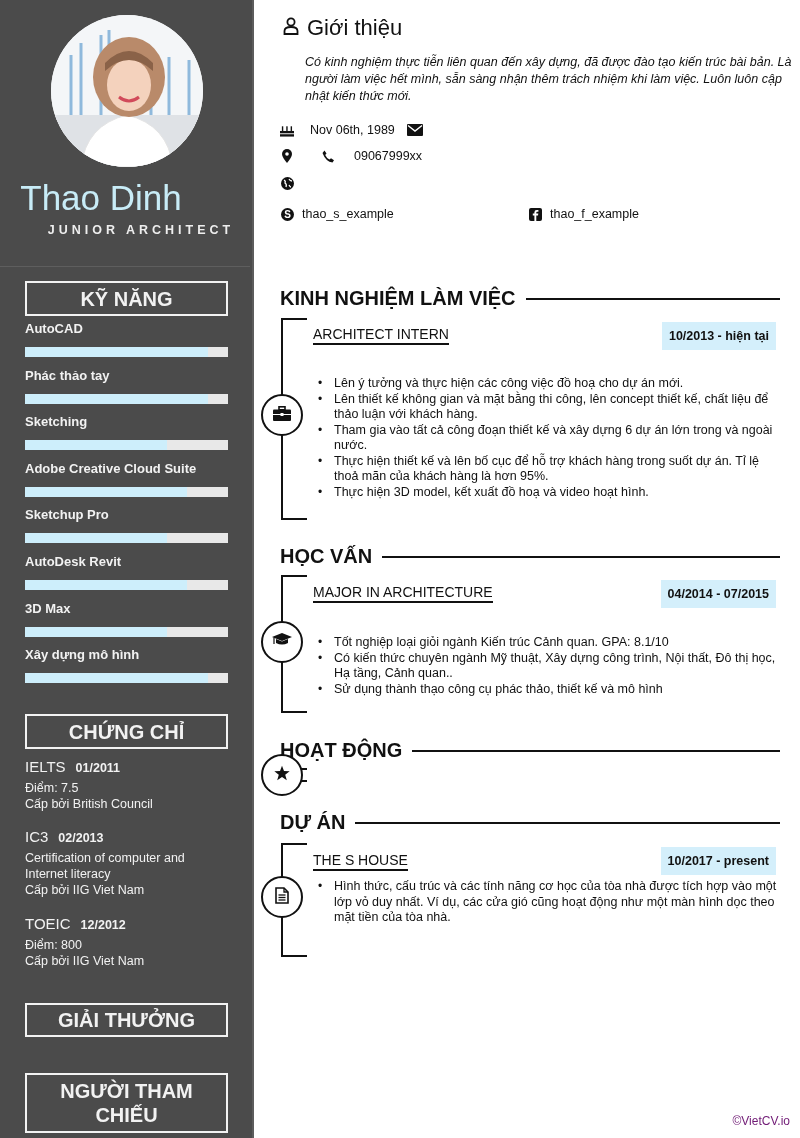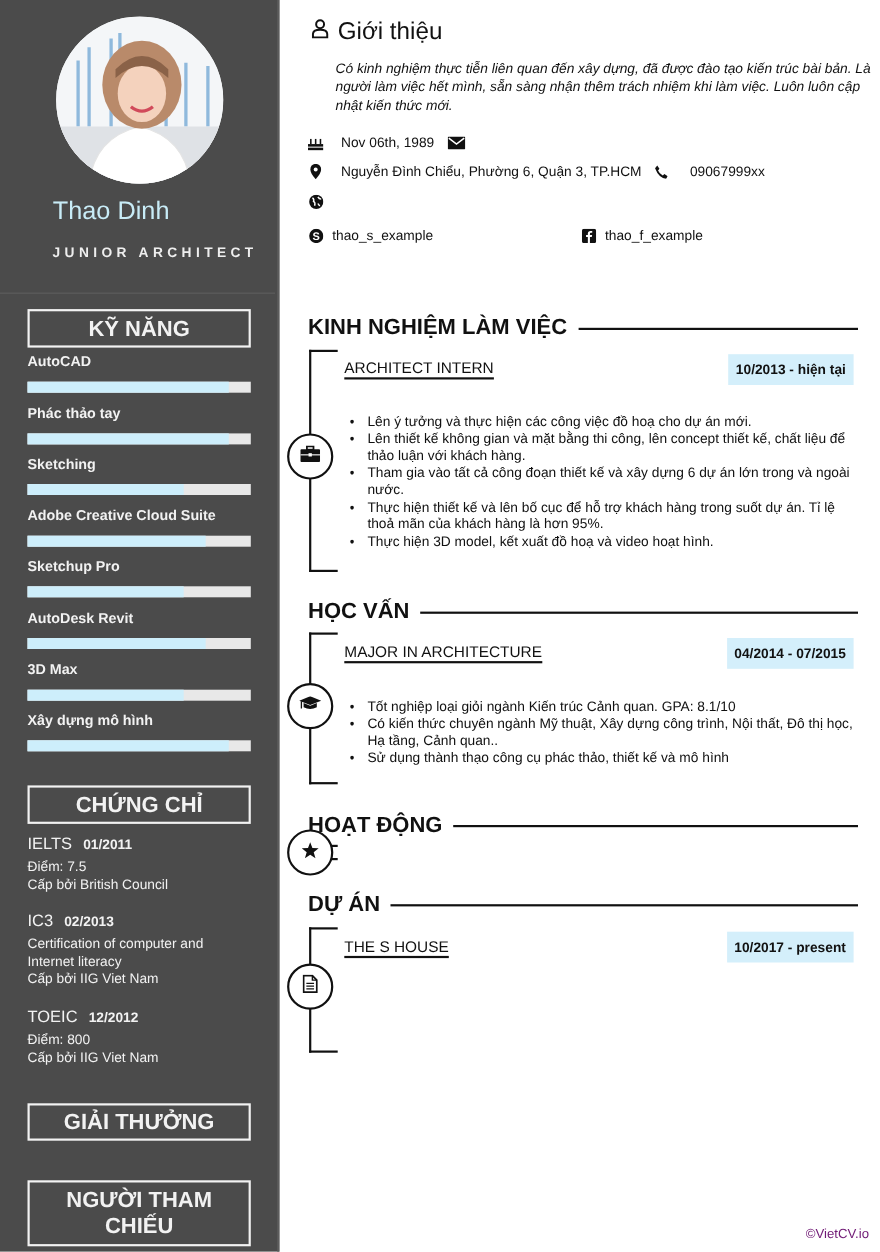--- a/index.html
+++ b/index.html
@@ -11,21 +11,21 @@
     position: absolute; left: 0; top: 0; width: 254px; height: 1138px;
     background: #4b4b4b; border-right: 2px solid #5c5c5c;
   }
   .avatar {
     position: absolute; left: 51px; top: 15px; width: 152px; height: 152px;
     border-radius: 50%; overflow: hidden; background: #f3f5f7;
   }
   .avatar svg { width: 100%; height: 100%; display: block; }
   .name {
     position: absolute; left: 0; width: 202px; top: 178px; text-align: center;
-    font-size: 23px; color: #c8ecf7; font-weight: normal;
+    font-size: 35px; color: #c8ecf7; font-weight: normal;
   }
   .role {
     position: absolute; left: 0; width: 282px; top: 223px; text-align: center;
     font-size: 12.5px; font-weight: bold; letter-spacing: 4px; color: #eeeeee;
   }
   .side-divider { position: absolute; left: 0; top: 266px; width: 250px; height: 1px; background: #5e5e5e; }
 
   .box-title {
     position: absolute; left: 25px; width: 203px; border: 2px solid #f2f2f2;
     color: #f2f2f2; font-weight: bold; text-align: center; font-size: 20px;
@@ -214,21 +214,20 @@
     <span></span>
   </div>
 
   <div class="contact" style="left:280px;top:149px;">
     <span class="ic">
       <svg width="10" height="14" viewBox="0 0 10 14">
           <path d="M5 0 A5 5 0 0 1 10 5 Q10 8 5 14 Q0 8 0 5 A5 5 0 0 1 5 0 Z" fill="#111"></path>
           <circle cx="5" cy="5" r="1.8" fill="#fff"></circle>
         </svg>
     </span>
-    <span>Nguyễn Đình Chiểu, Phường 6, Quận 3, TP.HCM</span>
     <span style="margin-left:12px;margin-right:20px;display:inline-flex;">
       <svg width="12" height="13" viewBox="0 0 12 13">
           <path d="M2.5 0.5 L4.5 3.5 L3.2 5 Q4.5 8 7.5 9.5 L9 8.2 L12 10.2 L10.5 12.5 Q4 12 0.5 3 Z" fill="#111"></path>
         </svg>
     </span>
     <span>09067999xx</span>
   </div>
 
   <div class="contact" style="left:280px;top:176px;">
     <span class="ic">
@@ -332,16 +331,17 @@
           <path d="M9 1 V5 H13" fill="none" stroke="#111" stroke-width="1.3"></path>
           <line x1="3.5" y1="8" x2="10.5" y2="8" stroke="#111" stroke-width="1.3"></line>
           <line x1="3.5" y1="10.5" x2="10.5" y2="10.5" stroke="#111" stroke-width="1.3"></line>
           <line x1="3.5" y1="13" x2="10.5" y2="13" stroke="#111" stroke-width="1.3"></line>
         </svg>
     </span>
   </div>
   <div class="job-title" style="top:852px;">THE S HOUSE</div>
   <div class="date-badge" style="top:847px;">10/2017 - present</div>
   <ul class="bullets" style="top:879px;">
+    <li>Hình thức, cấu trúc và các tính năng cơ học của tòa nhà được tích hợp vào một lớp vỏ duy nhất. Ví dụ, các cửa gió cũng hoạt động như một màn hình dọc theo mặt tiền của tòa nhà.</li>
   </ul>
 
   <div class="footer">©VietCV.io</div>
 </main>
 
 </body></html>

